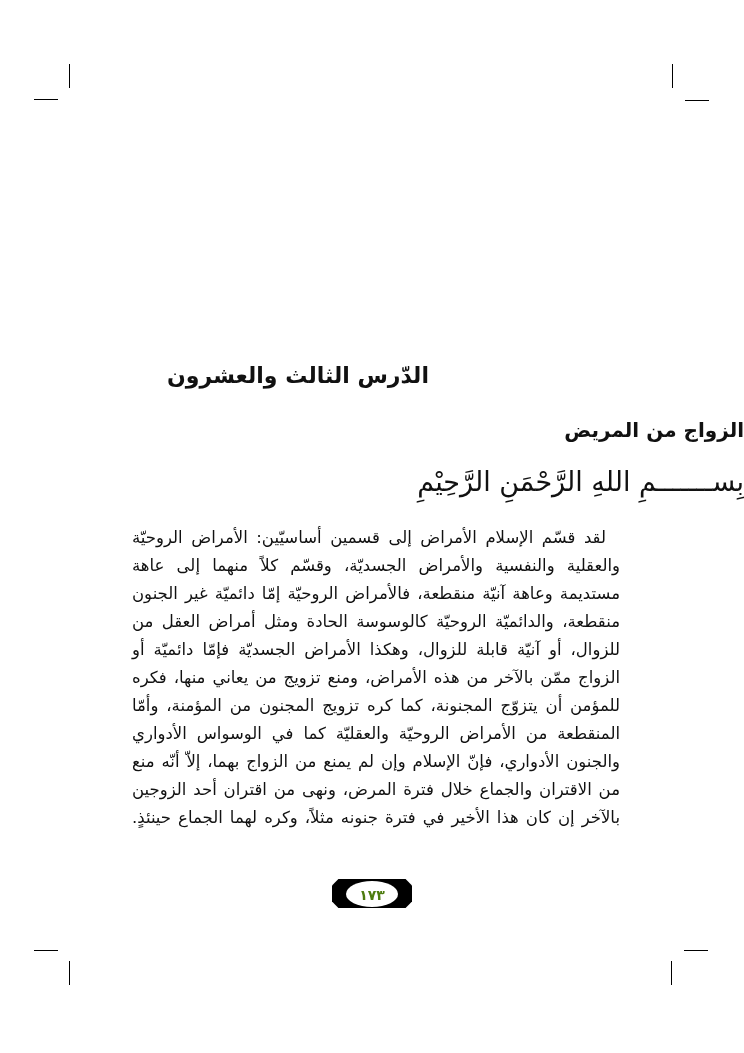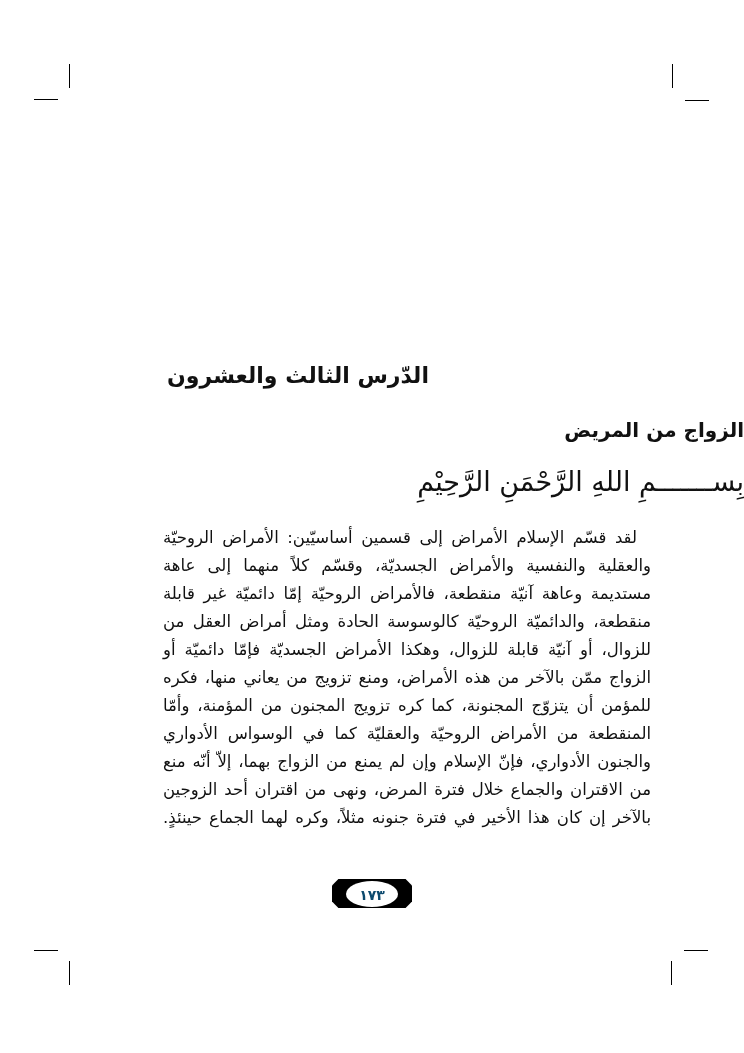--- a/index.html
+++ b/index.html
@@ -64,21 +64,20 @@
     font-size: 27px;
     font-weight: normal;
   }
   
   .body-text {
     position: absolute;
     top: 524px;
     left: 132px;
     width: 488px;
     direction: rtl;
-    margin-left: 31px;
   }
   .body-line {
     font-size: 16.5px;
     line-height: 28px;
     height: 28px;
     white-space: nowrap;
     text-align: justify;
     text-align-last: justify;
     overflow: visible;
   }
@@ -111,21 +110,21 @@
     background: #ffffff;
     border-radius: 50%;
     display: flex;
     align-items: center;
     justify-content: center;
   }
   .pagenum-text {
     direction: rtl;
     font-size: 14px;
     font-weight: bold;
-    color: #0c4a6e;
+    color: #4d7c0f;
     line-height: 1;
     padding-top: 2px;
   }
 </style>
 </head>
 <body>
 
 <div class="page" lang="ar">
 
   <div class="crop v tl-v"></div>
@@ -137,21 +136,21 @@
   <div class="crop h br-h"></div>
   <div class="crop v br-v"></div>
 
   <div class="lesson-title">الدّرس الثالث والعشرون</div>
   <div class="subject-title">الزواج من المريض</div>
   <div class="basmala">بِســـــــمِ اللهِ الرَّحْمَنِ الرَّحِيْمِ</div>
 
   <div class="body-text">
     <div class="body-line first">لقد قسّم الإسلام الأمراض إلى قسمين أساسيّين: الأمراض الروحيّة</div>
     <div class="body-line">والعقلية والنفسية والأمراض الجسديّة، وقسّم كلاً منهما إلى عاهة</div>
-    <div class="body-line">مستديمة وعاهة آنيّة منقطعة، فالأمراض الروحيّة إمّا دائميّة غير قابلة</div>
+    <div class="body-line">مستديمة وعاهة آنيّة منقطعة، فالأمراض الروحيّة إمّا دائميّة غير الجنون</div>
     <div class="body-line">منقطعة، والدائميّة الروحيّة كالوسوسة الحادة ومثل أمراض العقل من</div>
     <div class="body-line">للزوال، أو آنيّة قابلة للزوال، وهكذا الأمراض الجسديّة فإمّا دائميّة أو</div>
     <div class="body-line">الزواج ممّن بالآخر من هذه الأمراض، ومنع تزويج من يعاني منها، فكره</div>
     <div class="body-line">للمؤمن أن يتزوّج المجنونة، كما كره تزويج المجنون من المؤمنة، وأمّا</div>
     <div class="body-line">المنقطعة من الأمراض الروحيّة والعقليّة كما في الوسواس الأدواري</div>
     <div class="body-line">والجنون الأدواري، فإنّ الإسلام وإن لم يمنع من الزواج بهما، إلاّ أنّه منع</div>
     <div class="body-line">من الاقتران والجماع خلال فترة المرض، ونهى من اقتران أحد الزوجين</div>
     <div class="body-line">بالآخر إن كان هذا الأخير في فترة جنونه مثلاً، وكره لهما الجماع حينئذٍ.</div>
   </div>
 

